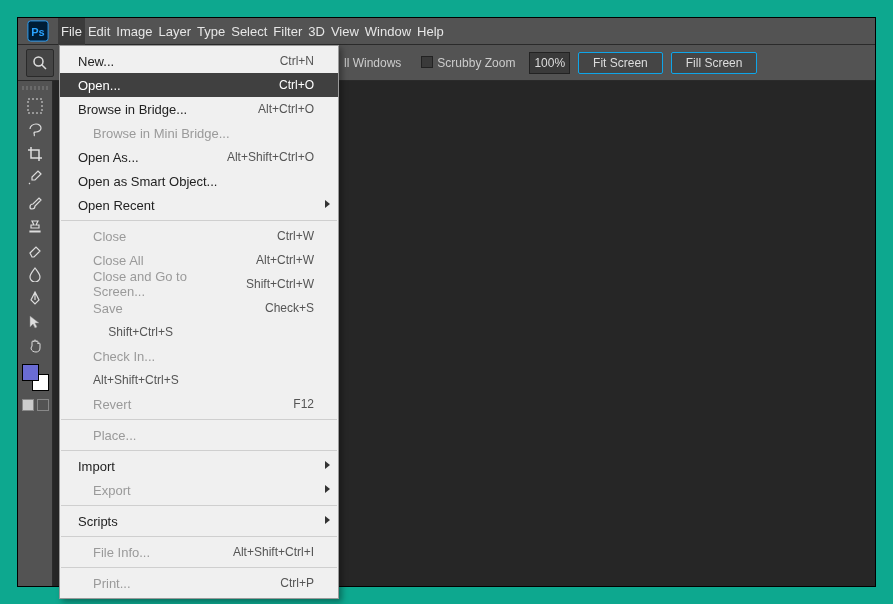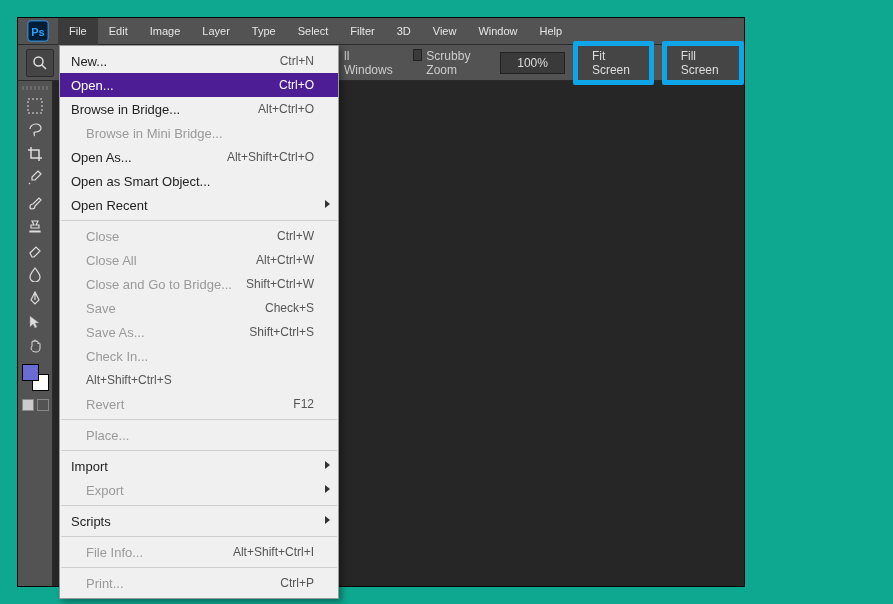--- a/index.html
+++ b/index.html
@@ -1,45 +1,45 @@
 <!DOCTYPE html>
 <html><head>
 <meta charset="utf-8">
 <style>
   * { margin: 0; padding: 0; box-sizing: border-box; font-family: "Segoe UI", Tahoma, sans-serif; }
   body { background: #0da88f; width: 893px; height: 604px; overflow: hidden; }
-  .frame { position: absolute; left: 18px; top: 18px; width: 726px; height: 568px; background: #1a1a1a; outline: 1px solid #000; }
+  .frame { position: absolute; left: 18px; top: 18px; width: 857px; height: 568px; background: #1a1a1a; outline: 1px solid #000; }
   .menubar { height: 27px; background: #535353; display: flex; align-items: center; border-bottom: 1px solid #2a2a2a; }
   .ps-logo { width: 40px; height: 27px; display:flex; align-items:center; justify-content:center; }
   .ps-logo svg { width: 22px; height: 22px; }
-  .menu-item { color: #e6e6e6; font-size: 11px; padding: 0 11px; height: 27px; line-height: 27px; cursor: default; }
+  .menu-item { color: #e6e6e6; font-size: 13px; padding: 0 3px; height: 27px; line-height: 27px; cursor: default; }
   .menu-item.active { background: #3b3b3b; }
   .optbar { height: 36px; background: #535353; display:flex; align-items:center; padding-left: 8px; gap: 6px; border-bottom: 1px solid #2a2a2a; position:relative;}
   .tool-icon-slot { width: 28px; height: 28px; background: #454545; border: 1px solid #2a2a2a; border-radius: 2px; display:flex; align-items:center; justify-content:center; color:#ddd; }
   .opt-segment { color:#ccc; font-size:12px; display:flex; align-items:flex-start; gap:4px; padding: 0 6px;}
   .opt-checkbox { width:12px; height:12px; background:#3a3a3a; border:1px solid #222;}
-  .opt-btn { background:#454545; border:5px solid #0ea5e9; border-radius:2px; color:#ddd; font-size:12px; padding: 3px 14px;}
-  .opt-num { background:#3a3a3a; border:1px solid #222; color:#ddd; font-size:12px; padding: 3px 16px;}
+  .opt-btn { background:#454545; border:1px solid #0ea5e9; border-radius:2px; color:#ddd; font-size:12px; padding: 3px 14px;}
+  .opt-num { background:#3a3a3a; border:1px solid #222; color:#ddd; font-size:12px; padding: 3px 4px;}
   .workspace { position:absolute; top:63px; left:0; right:0; bottom:0; display:flex; }
   .toolcol { width: 35px; background:#535353; border-right:1px solid #2a2a2a; display:flex; flex-direction:column; padding-top:5px; gap:0;}
   .toolcol .sep-strip { height: 4px; background: repeating-linear-gradient(90deg,#6a6a6a 0 2px,#535353 2px 4px); margin: 0 4px 4px;}
   .tbtn { height: 24px; margin: 0 4px; display:flex; align-items:center; justify-content:center; color:#ddd; position:relative;}
   .fgbg { width:27px; height:27px; margin:6px auto; position:relative;}
   .fgbg .bg { position:absolute; right:0; bottom:0; width:17px; height:17px; background:#fff; border:1px solid #000;}
   .fgbg .fg { position:absolute; left:0; top:0; width:17px; height:17px; background:#6a6cd4; border:1px solid #000;}
   .mask-mode { width:27px; height:14px; margin: 2px auto; display:flex; gap:3px;}
   .mask-mode div { width:12px;height:12px;border:1px solid #888;}
   .mask-mode div:first-child{background:#ccc;}
   .canvas { flex:1; background:#262626; }
 
   
   .dropdown { position:absolute; left:41px; top:27px; width:280px; background:#f0f0f0; border:1px solid #9a9a9a; box-shadow: 3px 3px 6px rgba(0,0,0,0.35); z-index:50; padding: 3px 0;}
-  .dd-row { display:flex; align-items:center; height:24px; font-size:13px; color:#222; padding: 0 24px 0 11px; position:relative; cursor:default;}
+  .dd-row { display:flex; align-items:center; height:24px; font-size:13px; color:#222; padding: 0 24px 0 18px; position:relative; cursor:default;}
   .dd-row.disabled { color:#9a9a9a;margin-left:15px; }
-  .dd-row.highlight { background:#4c1d95; color:#fff;}
+  .dd-row.highlight { background:#404040; color:#fff;}
   .dd-row .lbl { flex:1;}
   .dd-row .shortcut { color:#555; font-size:12px; min-width: 80px; text-align:right;}
   .dd-row.highlight .shortcut{color:#fff;}
   .dd-row .arrow { position:absolute; right:8px; top:7px; width:0;height:0;border-left:5px solid #333;border-top:4px solid transparent;border-bottom:4px solid transparent;}
   .dd-sep { height:1px; background:#cfcfcf; margin: 3px 1px;}
 
   
   .optbar > * { position: relative; z-index: 1; }
   .optbar .mask-right { position:absolute; left: 320px; top:0; bottom:0; display:flex; align-items:center; gap: 8px;}
   
@@ -125,29 +125,28 @@
       <div class="dd-sep"></div>
       <div class="dd-row disabled">
         <span class="lbl">Close</span>
         <span class="shortcut">Ctrl+W</span>
       </div>
       <div class="dd-row disabled">
         <span class="lbl">Close All</span>
         <span class="shortcut">Alt+Ctrl+W</span>
       </div>
       <div class="dd-row disabled">
-        <span class="lbl">Close and Go to Bridge...</span>
+        <span class="lbl">Close and Go to Screen...</span>
         <span class="shortcut">Shift+Ctrl+W</span>
       </div>
       <div class="dd-row disabled">
         <span class="lbl">Save</span>
         <span class="shortcut">Check+S</span>
       </div>
       <div class="dd-row disabled">
-        <span class="lbl">Save As...</span>
         <span class="shortcut">Shift+Ctrl+S</span>
       </div>
       <div class="dd-row disabled">
         <span class="lbl">Check In...</span>
         <span class="shortcut"></span>
       </div>
       <div class="dd-row disabled">
         <span class="shortcut">Alt+Shift+Ctrl+S</span>
       </div>
       <div class="dd-row disabled">

